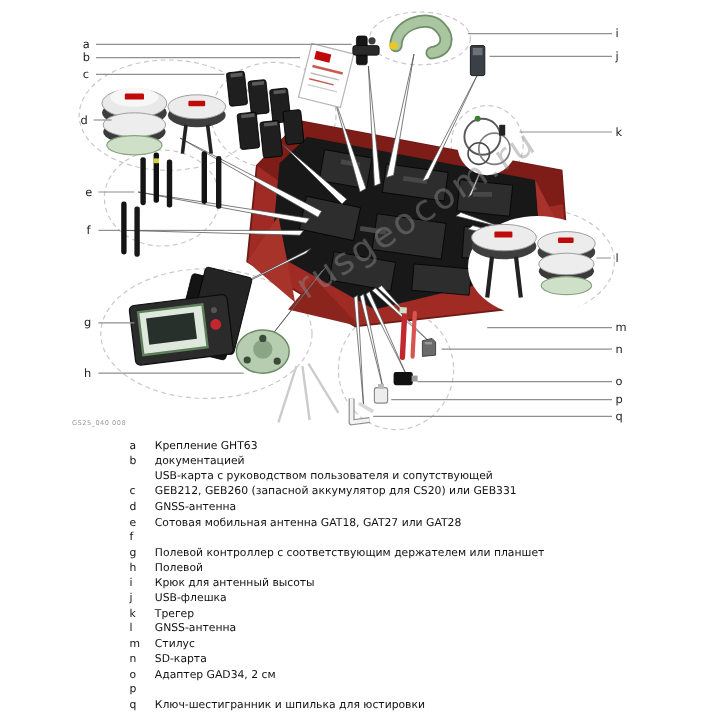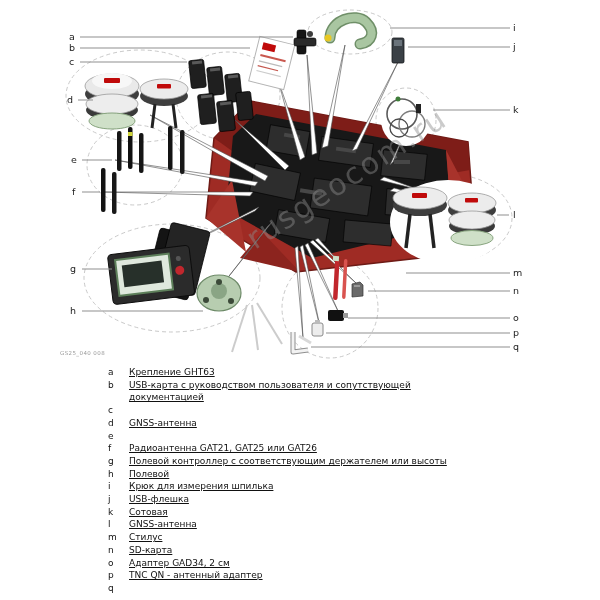--- a/index.html
+++ b/index.html
@@ -12,21 +12,21 @@
   .figure-id {
     position:absolute; left:60px; top:350px; font-size:5.5px;
     color:#9a9a9a; letter-spacing:.4px;
   }
   .legend { position:absolute; left:0; top:366px; width:600px; }
   .legend-row {
     display:flex; align-items:flex-start; padding-left:108px;
     font-size:9px; line-height:12.7px; color:#111;
   }
   .legend-letter { flex:0 0 21px; width:21px; }
-  .legend-text-col { max-width:445px;text-decoration:underline; }
+  .legend-text-col { max-width:445px; }
 </style>
 </head>
 <body>
 
 <div class="page">
 
   <svg class="diagram" width="600" height="362" viewBox="0 0 600 362">
 
     <g stroke="#c9c9c9" stroke-width="1" fill="none" stroke-dasharray="4 3">
       <ellipse cx="140" cy="96" rx="74" ry="46"></ellipse>
@@ -281,76 +281,77 @@
   <div class="figure-id">GS25_040 008</div>
 
   <div class="legend">
     <div class="legend-row">
       <span class="legend-letter">a</span>
       <span class="legend-text-col">Крепление GHT63</span>
     </div>
     <div class="legend-row">
       <span class="legend-letter">b</span>
       <span class="legend-text-col">
+        <div>документацией</div>
         <div>USB-карта с руководством пользователя и сопутствующей</div>
-        <div>документацией</div>
       </span>
     </div>
     <div class="legend-row">
       <span class="legend-letter">c</span>
+      <span class="legend-text-col">GEB212, GEB260 (запасной аккумулятор для CS20) или GEB331</span>
     </div>
     <div class="legend-row">
       <span class="legend-letter">d</span>
       <span class="legend-text-col">GNSS-антенна</span>
     </div>
     <div class="legend-row">
       <span class="legend-letter">e</span>
+      <span class="legend-text-col">Сотовая мобильная антенна GAT18, GAT27 или GAT28</span>
     </div>
     <div class="legend-row">
       <span class="legend-letter">f</span>
-      <span class="legend-text-col">Радиоантенна GAT21, GAT25 или GAT26</span>
     </div>
     <div class="legend-row">
       <span class="legend-letter">g</span>
-      <span class="legend-text-col">Полевой контроллер с соответствующим держателем или высоты</span>
+      <span class="legend-text-col">Полевой контроллер с соответствующим держателем или планшет</span>
     </div>
     <div class="legend-row">
       <span class="legend-letter">h</span>
       <span class="legend-text-col">Полевой</span>
     </div>
     <div class="legend-row">
       <span class="legend-letter">i</span>
-      <span class="legend-text-col">Крюк для измерения шпилька</span>
+      <span class="legend-text-col">Крюк для антенный высоты</span>
     </div>
     <div class="legend-row">
       <span class="legend-letter">j</span>
       <span class="legend-text-col">USB-флешка</span>
     </div>
     <div class="legend-row">
       <span class="legend-letter">k</span>
-      <span class="legend-text-col">Сотовая</span>
+      <span class="legend-text-col">Трегер</span>
     </div>
     <div class="legend-row">
       <span class="legend-letter">l</span>
       <span class="legend-text-col">GNSS-антенна</span>
     </div>
     <div class="legend-row">
       <span class="legend-letter">m</span>
       <span class="legend-text-col">Стилус</span>
     </div>
     <div class="legend-row">
       <span class="legend-letter">n</span>
       <span class="legend-text-col">SD-карта</span>
     </div>
     <div class="legend-row">
       <span class="legend-letter">o</span>
       <span class="legend-text-col">Адаптер GAD34, 2 см</span>
     </div>
     <div class="legend-row">
       <span class="legend-letter">p</span>
-      <span class="legend-text-col">TNC QN - антенный адаптер</span>
     </div>
     <div class="legend-row">
       <span class="legend-letter">q</span>
+      <span class="legend-text-col">Ключ-шестигранник и шпилька для юстировки</span>
     </div>
   </div>
 
 </div>
 
 </body></html>

